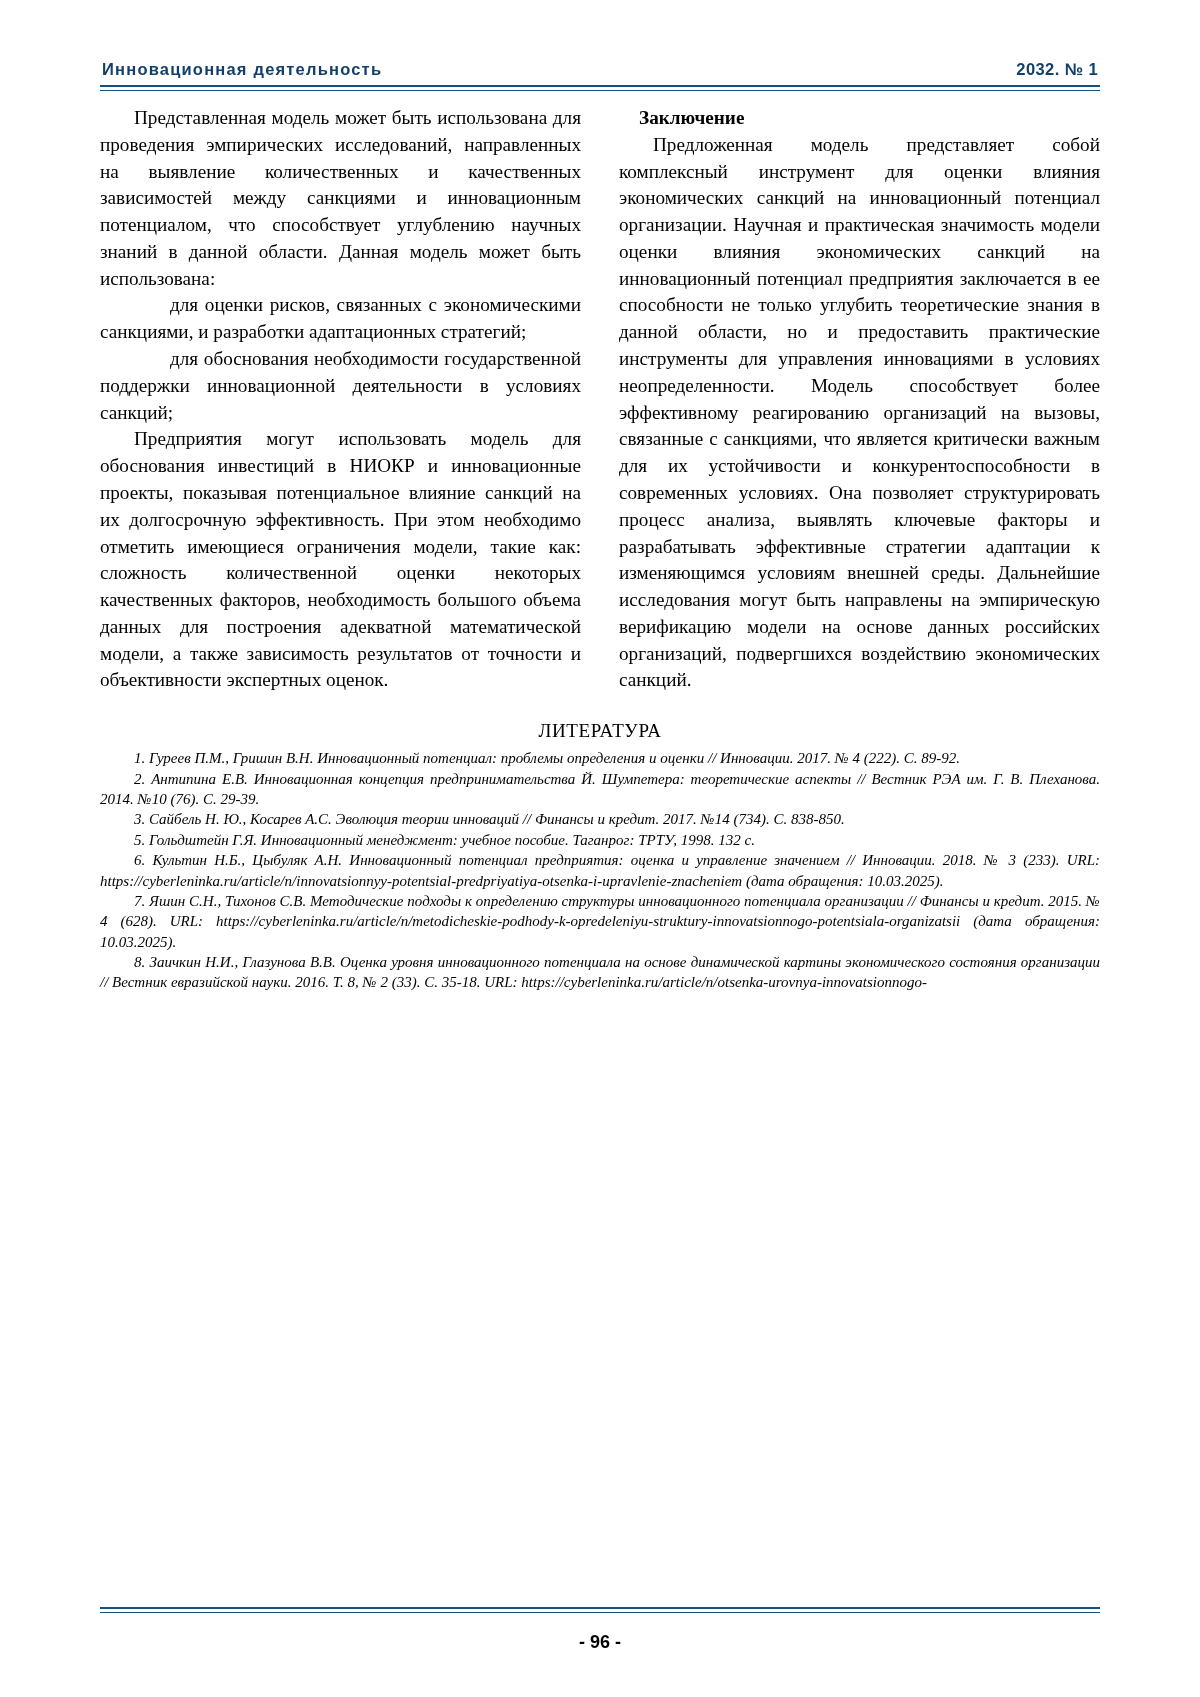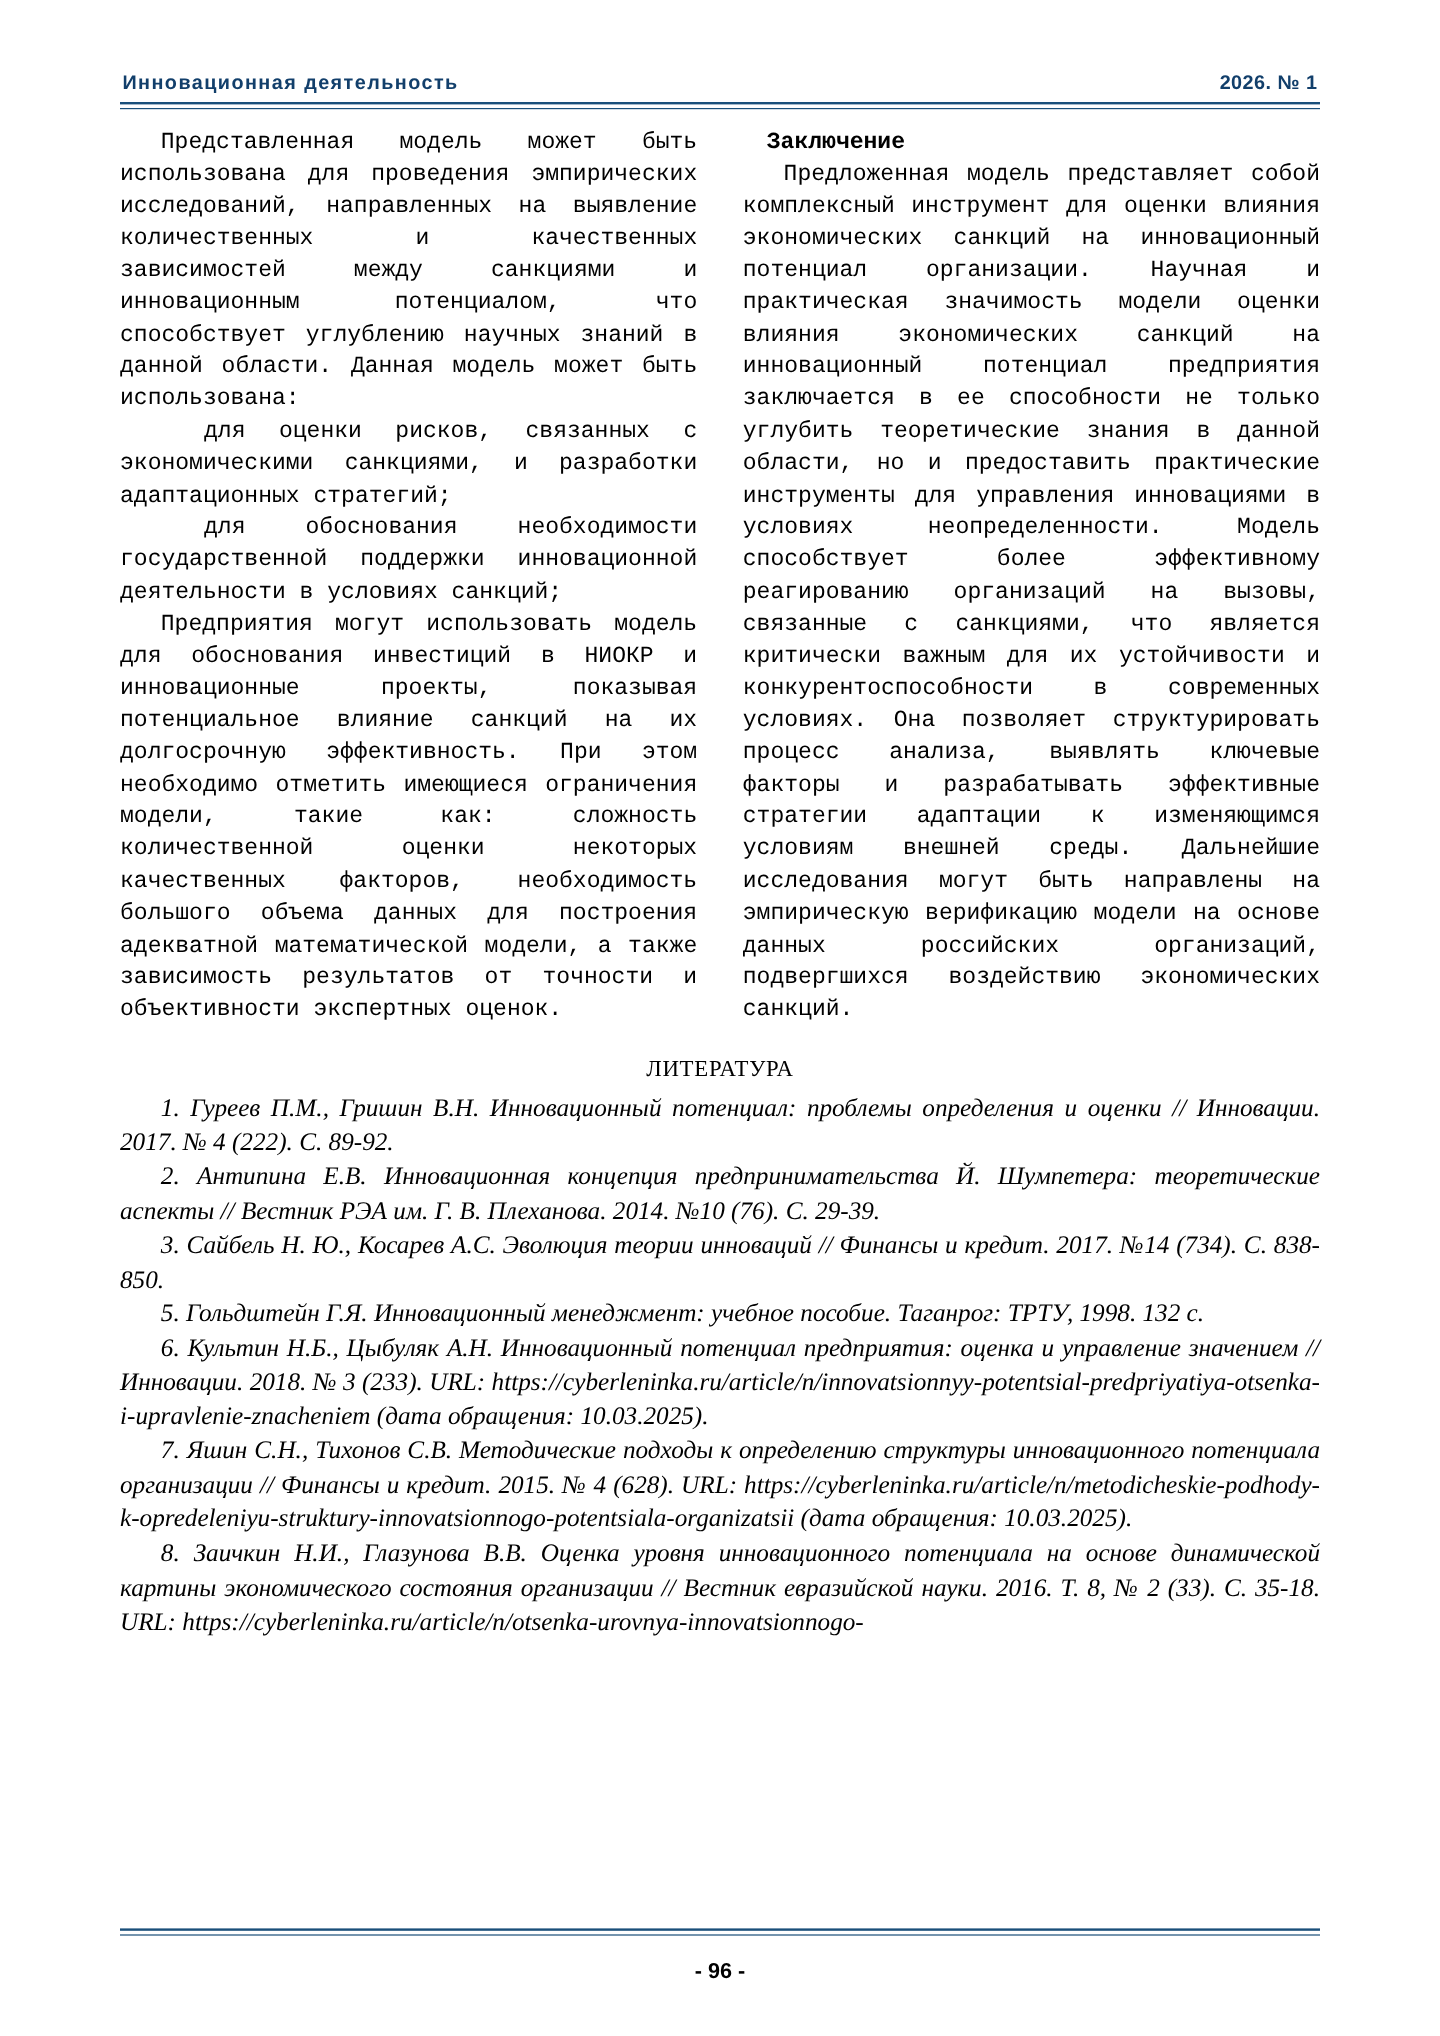--- a/index.html
+++ b/index.html
@@ -41,21 +41,20 @@
     border-bottom: 1.1px solid #1a4f7a;
     height: 3px;
     margin-bottom: 14px;
   }
 
   
   .cols {
     display: flex;
     gap: 38px;
     align-items: flex-end;
-    font-family: Liberation Mono, monospace;
   }
   .col {
     width: 481px;
   }
   .col p {
     margin: 0;
     font-size: 19.2px;
     line-height: 1.395;
     text-align: justify;
     text-justify: inter-word;
@@ -75,21 +74,21 @@
   .refs-title {
     text-align: center;
     font-weight: normal;
     font-size: 19px;
     letter-spacing: 0.6px;
     margin: 26px 0 6px 0;
   }
   .refs p {
     margin: 0;
     font-style: italic;
-    font-size: 21px;
+    font-size: 15px;
     line-height: 1.36;
     text-align: justify;
     text-indent: 34px;
   }
 
   
   .footer {
     position: absolute;
     left: 0; right: 0;
     bottom: 44px;
@@ -108,21 +107,21 @@
     height: 3px;
   }
 </style>
 </head>
 <body>
 
 <div class="page">
 
   <div class="runhead">
     <div class="left">Инновационная  деятельность</div>
-    <div class="right">2026. № 1</div>
+    <div class="right">2032. № 1</div>
   </div>
   <div class="rule-top"></div>
 
   <div class="cols">
 
     <div class="col">
       <p class="ind">Представленная модель может быть использована для проведения эмпирических исследований, направленных на выявление количественных и качественных зависимостей между санкциями и инновационным потенциалом, что способствует углублению научных знаний в данной области. Данная модель может быть использована:</p>
       <p class="ind2">для оценки рисков, связанных с экономическими санкциями, и разработки адаптационных стратегий;</p>
       <p class="ind2">для обоснования необходимости государственной поддержки инновационной деятельности в условиях санкций;</p>
       <p class="ind">Предприятия могут использовать модель для обоснования инвестиций в НИОКР и инновационные проекты, показывая потенциальное влияние санкций на их долгосрочную эффективность. При этом необходимо отметить имеющиеся ограничения модели, такие как: сложность количественной оценки некоторых качественных факторов, необходимость большого объема данных для построения адекватной математической модели, а также зависимость результатов от точности и объективности экспертных оценок.</p>

